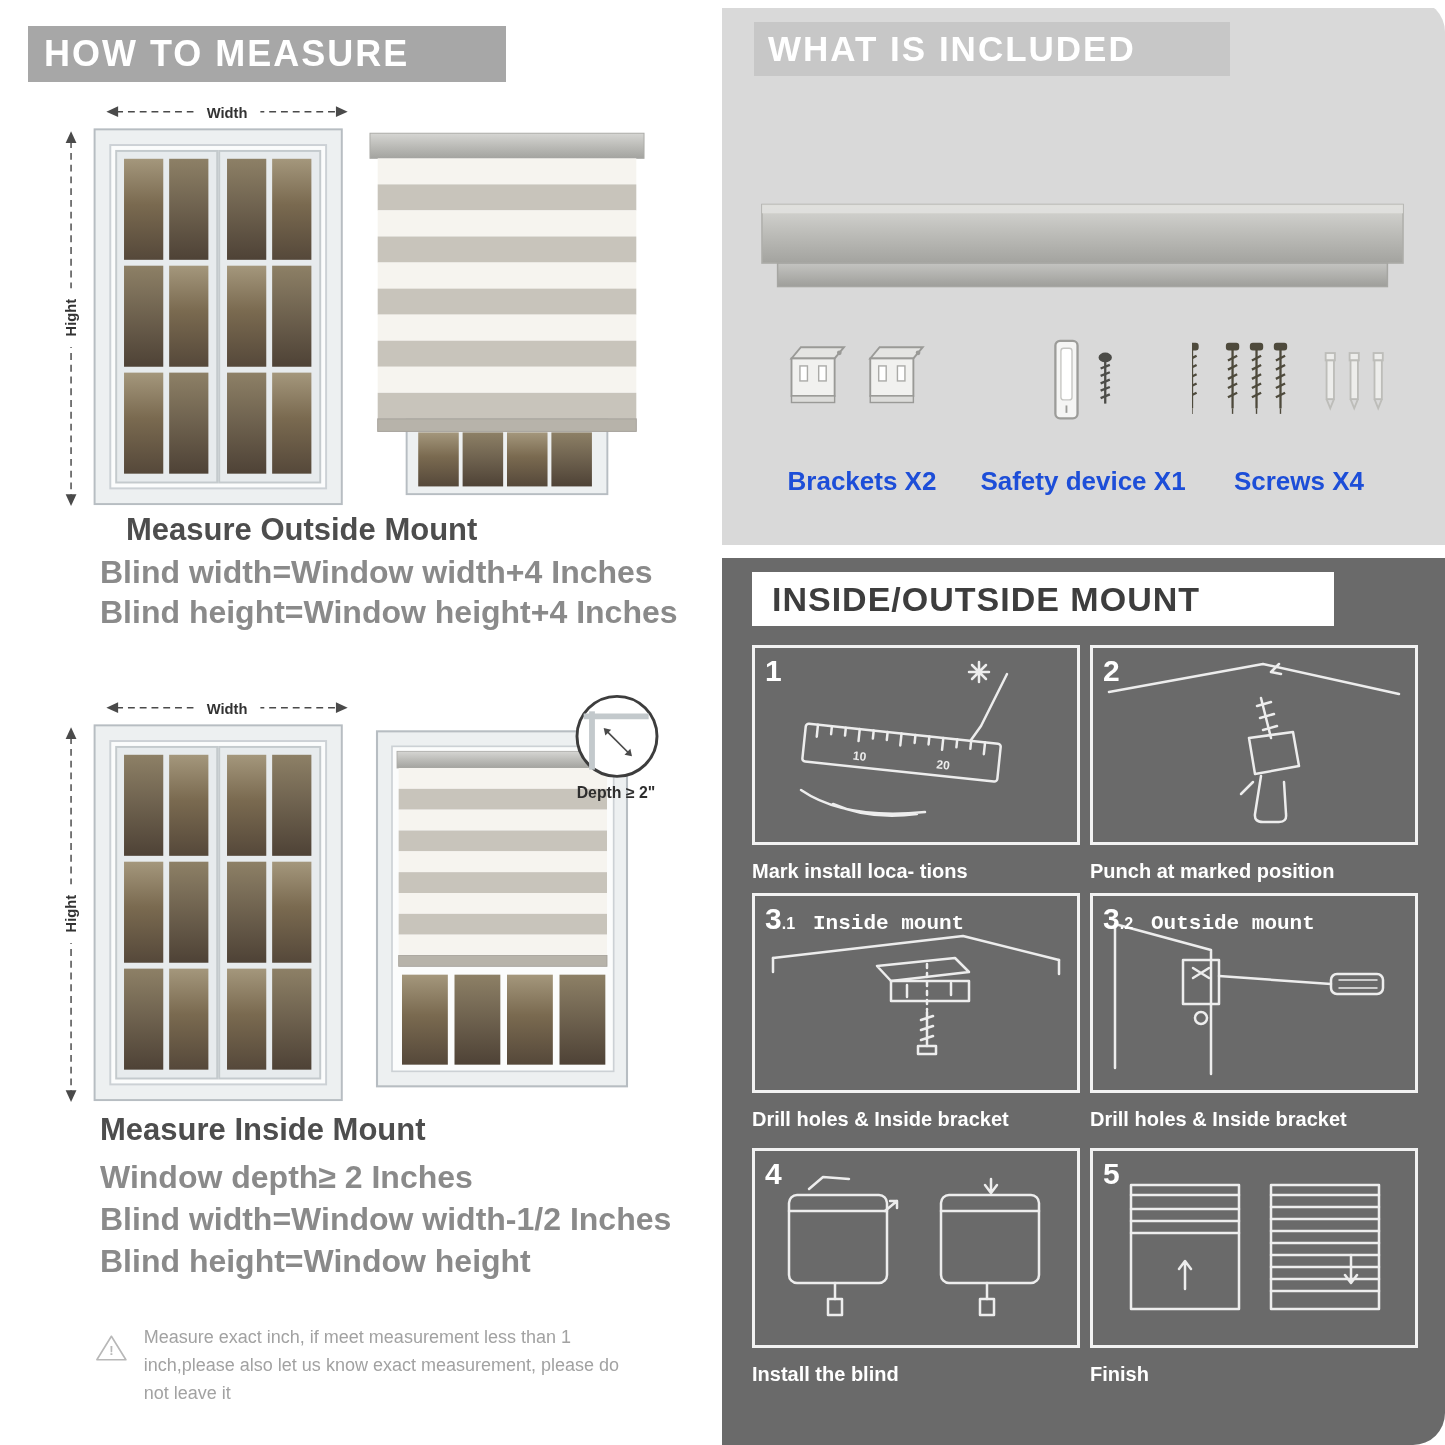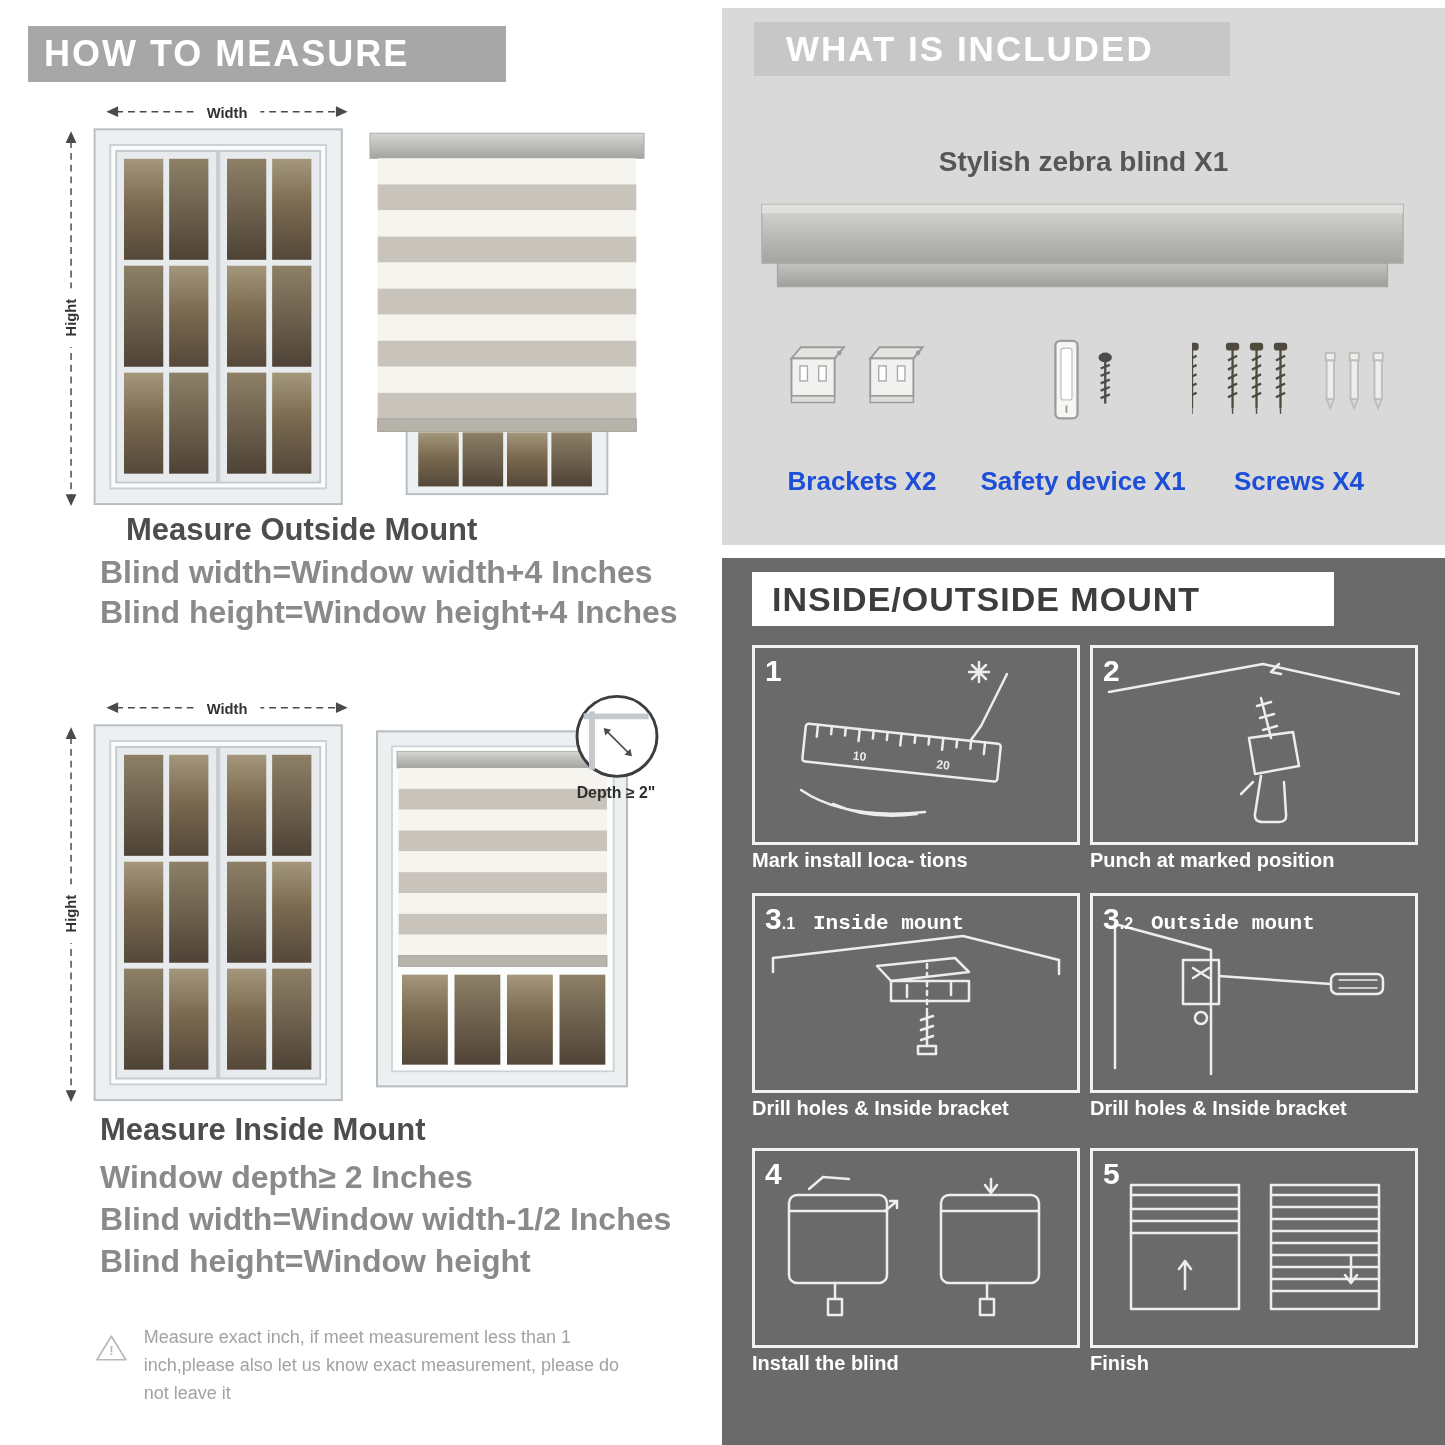--- a/index.html
+++ b/index.html
@@ -1,18 +1,18 @@
 <!DOCTYPE html>
 <html><head>
 <meta charset="utf-8">
 <style>
   * { margin:0; padding:0; box-sizing:border-box; }
   html,body { background:#fff; }
   body { font-family:"Liberation Sans", sans-serif; }
-  .page { position:relative; width:1445px; height:1445px; background:#ffffff; overflow:hidden; }
+  .page { position:relative; width:1445px; height:1445px; background:#ffffff; overflow:hidden;border-radius:32px; }
 
   
   .left-col { position:absolute; left:0; top:0; width:712px; height:1445px; }
   .banner-gray { position:absolute; left:28px; top:26px; width:478px; height:56px;
     background:#a7a7a7; color:#ffffff; font-size:36px; font-weight:bold;
     line-height:56px; padding-left:16px; letter-spacing:2px; }
   .fig { position:absolute; }
   .h-measure { position:absolute; font-size:31px; font-weight:bold; color:#4d4d4d; }
   .formula-block { position:absolute; }
   .formula-block p { font-size:32px; font-weight:bold; color:#8a8a8a; }
@@ -24,37 +24,37 @@
   
   .dim-line { stroke:#4a4a4a; stroke-width:1.5; stroke-dasharray:7 5; }
   .dim-label { font-size:15px; font-weight:bold; fill:#333; text-anchor:middle; }
   .depth-label { font-size:19px; font-weight:bold; fill:#2e2e2e; text-anchor:end; }
 
   
   .right-col { position:absolute; left:722px; top:0; width:723px; height:1445px; }
   .included-panel { position:absolute; left:0; top:8px; width:723px; height:537px; background:#d9d9d9; }
   .inc-banner { position:absolute; left:32px; top:14px; width:476px; height:54px;
     background:#c7c7c7; color:#ffffff; font-size:35px; font-weight:bold;
-    line-height:54px; padding-left:32px; letter-spacing:2px; }
+    line-height:54px; padding-left:14px; letter-spacing:2px; }
   .blind-label { position:absolute; left:0; top:138px; width:100%; text-align:center;
     font-size:28px; font-weight:bold; color:#565656; }
   .inc-item-label { position:absolute; top:458px; text-align:center;
     font-size:26px; font-weight:bold; color:#1d4ed8; }
 
   .mount-panel { position:absolute; left:0; top:558px; width:815px; height:887px; background:#6a6a6a; }
   .mount-banner { position:absolute; left:30px; top:14px; width:582px; height:54px;
     background:#ffffff; color:#3d3d3d; font-size:34px; font-weight:bold;
     line-height:54px; padding-left:20px; letter-spacing:1px; }
   .step { position:absolute; width:328px; }
   .step-box { position:relative; height:200px; border:3px solid #f2f2f2; }
   .step-num { position:absolute; top:6px; left:10px; color:#fff; font-weight:bold; font-size:30px; z-index:2; }
   .step-num .sub { font-size:16px; }
   .step-title { position:absolute; top:16px; left:58px; color:#fff; font-weight:bold; font-size:21px; z-index:2;font-family:Liberation Mono, monospace; }
   .step-art { position:absolute; left:0; top:0; width:100%; height:100%; }
-  .step-caption { margin-top:4px; color:#ffffff; font-weight:bold; font-size:20px; }
+  .step-caption { margin-top:15px; color:#ffffff; font-weight:bold; font-size:20px; }
 
   
   .wl { stroke:#ededed; stroke-width:2.5; fill:none; stroke-linecap:round; stroke-linejoin:round; }
   .wtxt { fill:#ededed; font-size:12px; font-weight:bold; stroke:none; }
 </style>
 </head>
 <body>
 
 <svg width="0" height="0" style="position:absolute" aria-hidden="true">
   <defs>
@@ -215,21 +215,20 @@
         <text x="35" y="47" font-size="28" font-weight="bold" fill="#b8b8b8" text-anchor="middle">!</text>
       </svg>
       <div class="warning-text">Measure exact inch, if meet measurement less than 1 inch,please also let us know exact measurement, please do not leave it</div>
     </div>
   </section>
 
   <section class="right-col">
 
     <div class="included-panel">
       <div class="inc-banner">WHAT IS INCLUDED</div>
-      <div class="blind-label">Stylish zebra blind X1</div>
 
       <svg class="fig" style="left:38px; top:192px;" width="645" height="94" viewBox="0 0 660 95">
         <rect x="2" y="4" width="656" height="60" fill="url(#railGrad)" stroke="#aeaeaa" stroke-width="1.5"></rect>
         <rect x="2" y="4" width="656" height="9" fill="#e2e2df" opacity="0.85"></rect>
         <rect x="18" y="64" width="624" height="24" fill="url(#railGrad2)" stroke="#a6a6a2" stroke-width="1.5"></rect>
       </svg>
 
       <svg class="fig" style="left:62px; top:330px;" width="150" height="84" viewBox="0 0 160 86">
         <g id="bkt">
           <polygon points="8,20 54,20 64,8 18,8" fill="#e4e4e2" stroke="#9a9a97" stroke-width="2"></polygon>

